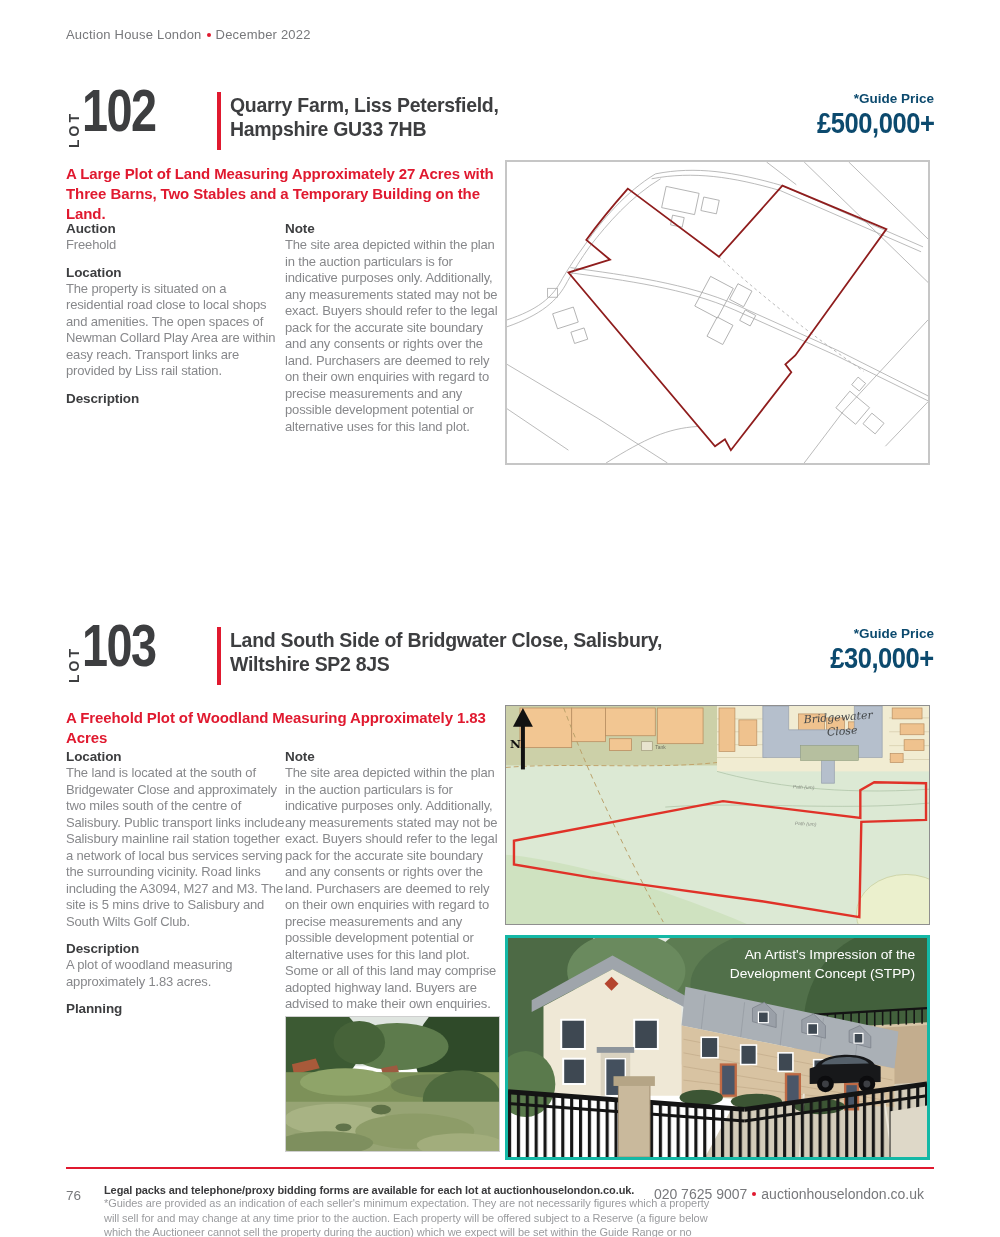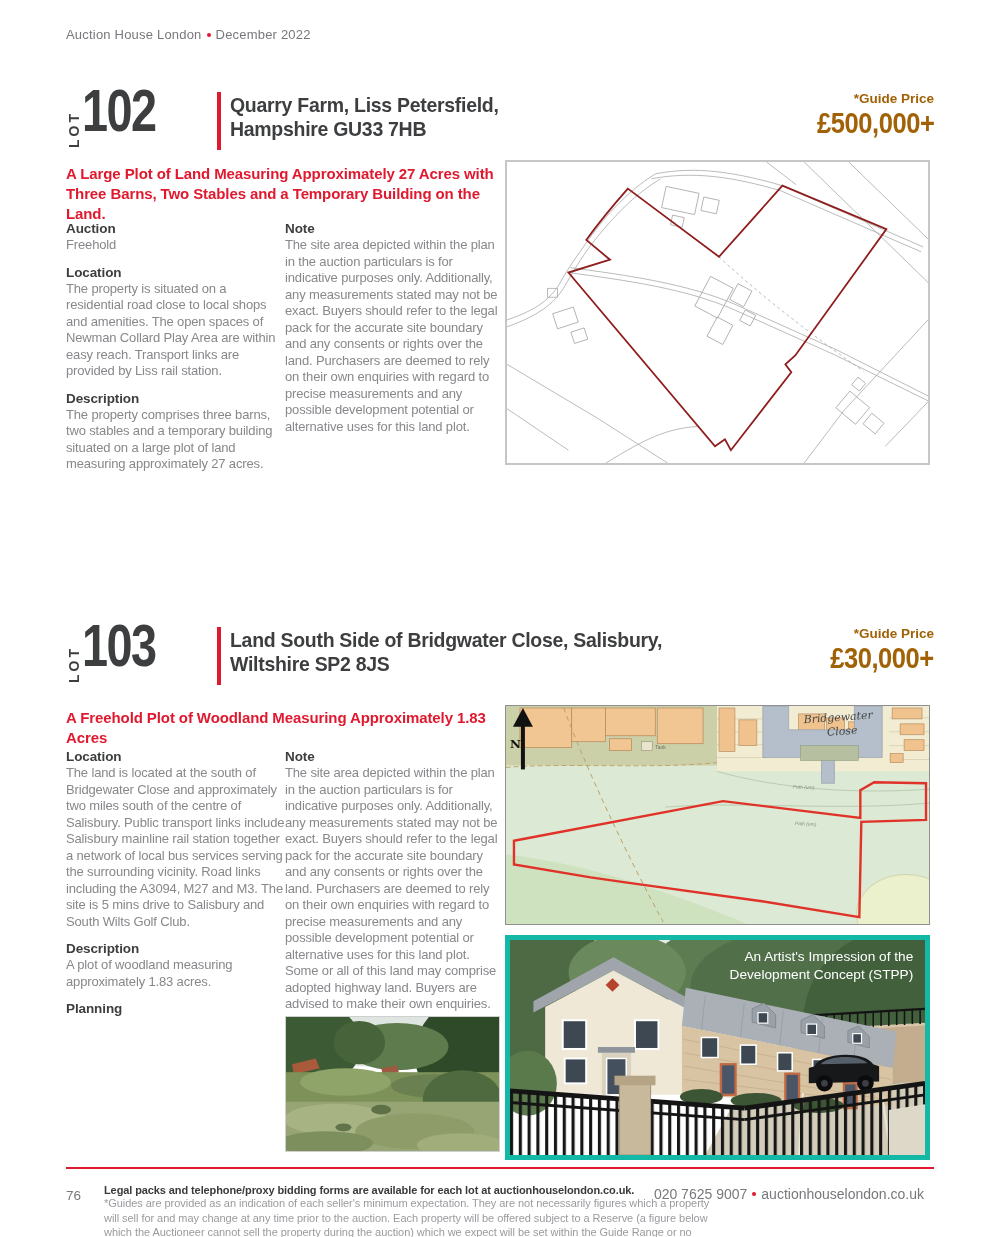--- a/index.html
+++ b/index.html
@@ -21,33 +21,33 @@
   .lot-num {
     position:absolute; left:16px; top:-9px; font-size:60px; font-weight:bold; color:#3d3e40;
     transform:scaleX(.78); transform-origin:left top; letter-spacing:-2px; line-height:1.05;
   }
   .lot-bar { position:absolute; left:151px; top:4px; width:4px; height:58px; background:#e0192f; }
   .lot-address {
     position:absolute; left:164px; top:5px; width:540px;
     font-size:20.5px; font-weight:bold; color:#3d3e40; line-height:1.16; letter-spacing:-.3px;
     transform:scaleX(.95); transform-origin:left top;
   }
-  .guide { position:absolute; right:0; top:3px; text-align:right; color:#a16207; }
+  .guide { position:absolute; right:0; top:3px; text-align:right; color:#0c4a6e; }
   .guide-label { font-size:13.5px; font-weight:bold; }
   .guide-price { font-size:29px; font-weight:bold; letter-spacing:-.5px; transform:scaleX(.88); transform-origin:right top; margin-top:1px; }
   
   .headline { position:absolute; left:66px; width:448px; font-size:15px; font-weight:bold; color:#e0192f; line-height:1.33; letter-spacing:-.1px; }
   .col { position:absolute; width:219px; }
   .col h4 { font-size:13.5px; font-weight:bold; color:#3d3e40; margin:0 0 1px 0; letter-spacing:-.1px; }
   .col p { font-size:13px; color:#87888b; line-height:1.27; letter-spacing:-.15px; margin:0 0 11px 0; }
   
   .figure { position:absolute; overflow:hidden; }
   .map-102 { left:505px; top:160px; width:425px; height:305px; border:2px solid #c6c6c6; background:#fff; }
   .map-103 { left:505px; top:705px; width:425px; height:220px; border:1px solid #8f8f8f; }
-  .artist  { left:505px; top:935px; width:425px; height:225px; border:5px solid #14b8a6; }
+  .artist  { left:505px; top:935px; width:425px; height:225px; border:3px solid #14b8a6; }
   .woodland{ left:285px; top:1016px; width:215px; height:136px; border:1px solid #cfcfcf; }
   .figure svg { display:block; width:100%; height:100%; }
   
   .footer-rule { position:absolute; left:66px; top:1167px; width:868px; height:2px; background:#e0192f; }
   .page-num { position:absolute; left:66px; top:1188px; font-size:13.5px; color:#77787b; }
   .legal-bold { position:absolute; left:104px; top:1184px; width:650px; font-size:11px; font-weight:bold; color:#3a3a3c; letter-spacing:-.1px; }
   .legal-small { position:absolute; left:104px; top:1196px; width:606px; font-size:11px; color:#9a9b9e; line-height:1.33; letter-spacing:-.05px; }
   .contact { position:absolute; right:76px; top:1186px; font-size:14px; color:#77787b; text-align:right; }
 </style>
 </head>
@@ -74,21 +74,20 @@
   </div>
 
   <div class="headline" style="top:164px;">A Large Plot of Land Measuring Approximately 27 Acres with Three Barns, Two Stables and a Temporary Building on the Land.</div>
 
   <div class="col" style="left:66px; top:221px;">
     <h4>Auction</h4>
     <p>Freehold</p>
     <h4>Location</h4>
     <p>The property is situated on a residential road close to local shops and amenities. The open spaces of Newman Collard Play Area are within easy reach. Transport links are provided by Liss rail station.</p>
     <h4>Description</h4>
-    <p>The property comprises three barns, two stables and a temporary building situated on a large plot of land measuring approximately 27 acres.</p>
   </div>
 
   <div class="col" style="left:285px; top:221px;">
     <h4>Note</h4>
     <p>The site area depicted within the plan in the auction particulars is for indicative purposes only. Additionally, any measurements stated may not be exact. Buyers should refer to the legal pack for the accurate site boundary and any consents or rights over the land. Purchasers are deemed to rely on their own enquiries with regard to precise measurements and any possible development potential or alternative uses for this land plot.</p>
   </div>
 
   <div class="figure map-102">
     <svg viewBox="0 0 425 305" preserveAspectRatio="none">
       <g stroke="#a9a9a9" stroke-width="0.8" fill="none">

